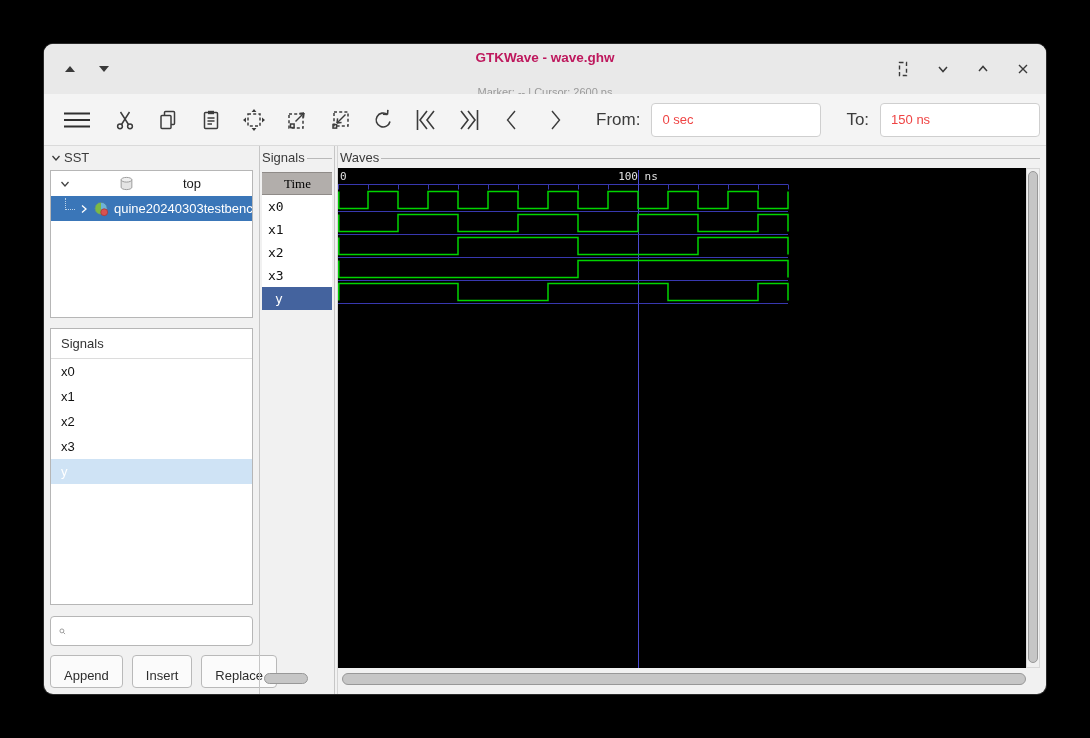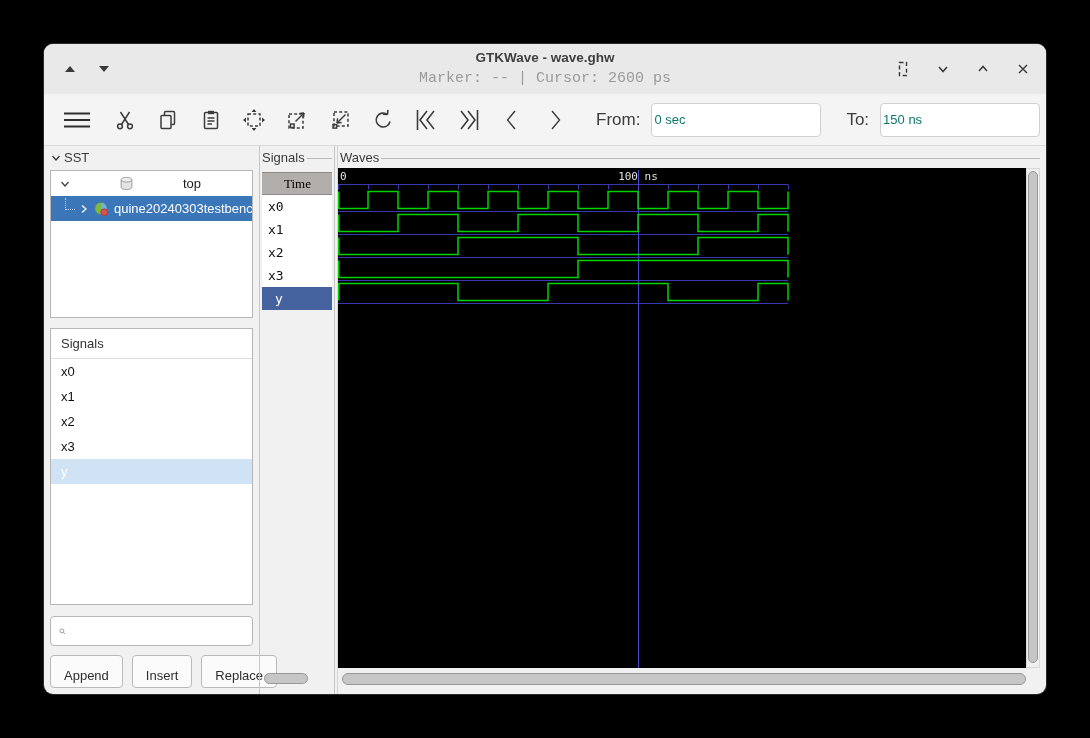--- a/index.html
+++ b/index.html
@@ -9,32 +9,32 @@
           border-radius:9px;overflow:hidden;box-shadow:0 0 0 1px #2a2a2a;}
   
   .titlebar{position:absolute;left:0;top:0;width:100%;height:50px;background:#e9e9e9;
             border-bottom:1px solid #d2d2d2;}
   .tb-btn{position:absolute;top:13px;width:24px;height:24px;display:flex;align-items:center;
           justify-content:center;border-radius:4px;cursor:default;}
   .tri{width:0;height:0;border-left:5px solid transparent;border-right:5px solid transparent;}
   .tri.up{border-bottom:6px solid #3a3a3a;}
   .tri.down{border-top:6px solid #3a3a3a;}
   .title-wrap{position:absolute;left:0;right:0;top:6px;text-align:center;}
-  .title{font-size:13.5px;color:#404040;font-weight:700;}
-  .subtitle{font-size:15px;color:#9a9a9a;margin-top:5px;font-family:Liberation Mono, monospace;}
+  .title{font-size:13.5px;color:#be185d;font-weight:700;}
+  .subtitle{font-size:11px;color:#9a9a9a;margin-top:21px;}
   .win-controls{position:absolute;right:10px;top:12px;display:flex;gap:14px;align-items:center;}
   .win-controls .wc{width:26px;height:26px;display:flex;align-items:center;justify-content:center;border-radius:4px;}
   
   .toolbar{position:absolute;left:0;top:50px;width:100%;height:52px;background:#f4f4f4;
            border-bottom:1px solid #dadada;display:flex;align-items:center;padding-left:12px;box-sizing:border-box;gap:11px;}
   .tool{width:32px;height:36px;display:flex;align-items:center;justify-content:center;border-radius:4px;flex:none;}
   .tool svg{display:block;}
   .field-label{font-size:17px;color:#3c3c3c;margin-left:14px;flex:none;}
   .time-input{height:34px;border:1px solid #cfcfcf;border-radius:4px;background:#fff;font-size:13px;
-              color:#0f766e;padding:0 2px;font-family:"Liberation Sans",sans-serif;flex:none;box-sizing:border-box;}
+              color:#ef4444;padding:0 10px;font-family:"Liberation Sans",sans-serif;flex:none;box-sizing:border-box;}
   
   .frame-label{display:flex;align-items:center;font-size:13px;color:#3a3a3a;}
   .frame-label .line{flex:1;height:1px;background:#b9b9b9;margin-left:2px;margin-top:2px;}
   .box{position:absolute;background:#fff;border:1px solid #b6b6b6;box-sizing:border-box;}
   .tree-row{height:25px;display:flex;align-items:center;font-size:13px;color:#1a1a1a;white-space:nowrap;overflow:hidden;}
   .tree-row.selected{background:#3a76b8;color:#fff;}
   .list-header{height:30px;display:flex;align-items:center;padding-left:10px;font-size:13px;color:#333;
                border-bottom:1px solid #dcdcdc;box-sizing:border-box;}
   .list-row{height:25px;display:flex;align-items:center;padding-left:10px;font-size:13px;color:#111;}
   .list-row.selected{background:#cfe3f5;color:#fff;}

